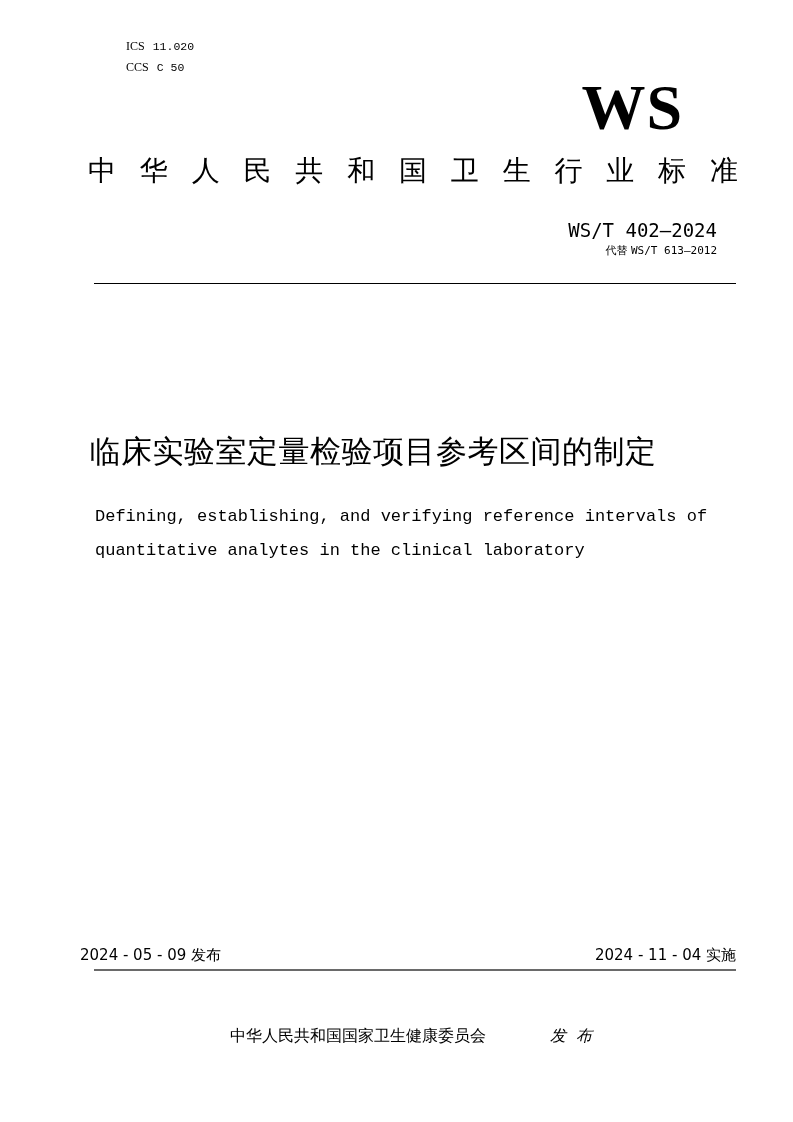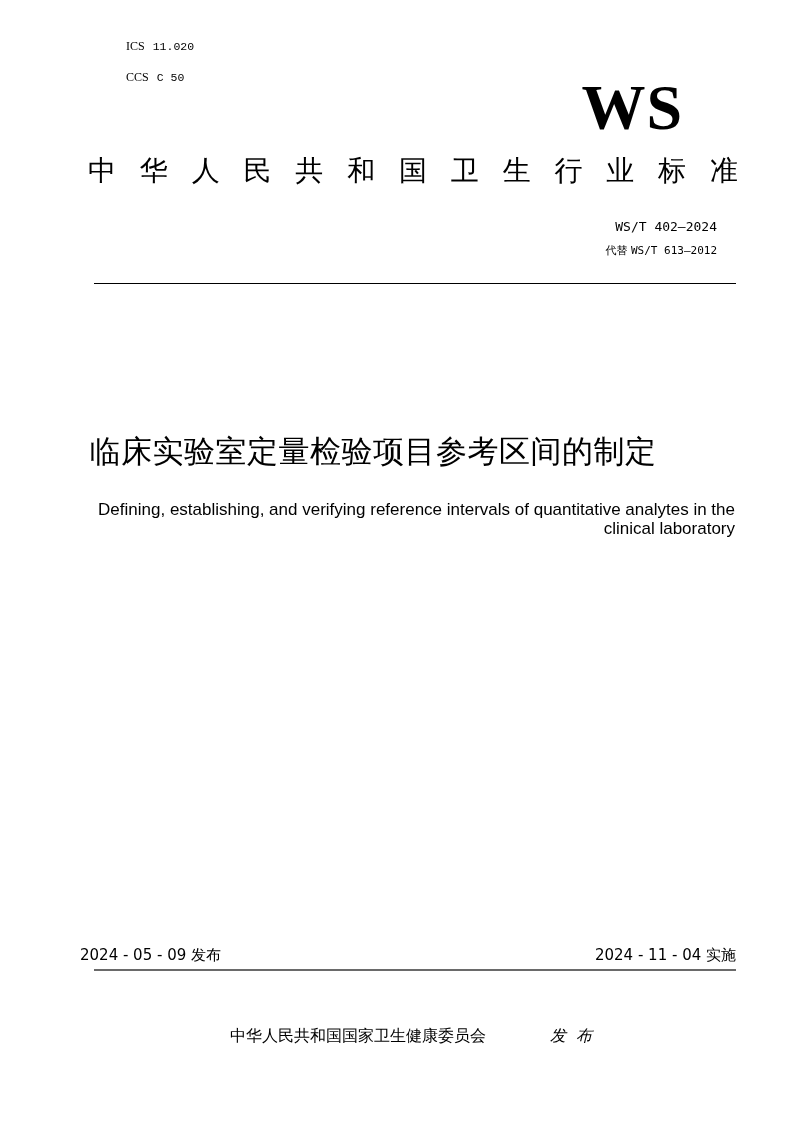--- a/index.html
+++ b/index.html
@@ -1,30 +1,30 @@
 <!DOCTYPE html>
 <html><head>
 <meta charset="utf-8">
 <style>
   html, body { margin: 0; padding: 0; background: #ffffff; }
   body { width: 793px; height: 1122px; position: relative; overflow: hidden; color: #000; }
   .abs { position: absolute; }
   .cls-line { font-family: "Liberation Serif", serif; font-size: 12px; left: 90px; margin-left: 36px; }
   .cls-line .code { font-family: "Liberation Mono", monospace; font-size: 11.5px; margin-left: 8px; }
   #ics { top: 39px; }
-  #ccs { top: 70px; }
+  #ccs { top: 60px; }
   #ws-logo { font-family: "Liberation Serif", serif; font-weight: bold; font-size: 64px; letter-spacing: 1px; right: 110px; top: 76px; line-height: 1; }
   #std-org { font-family: "DejaVu Sans", sans-serif; font-size: 28px; left: 88px; top: 154px; width: 650px; display: flex; justify-content: space-between; line-height: 1.2; }
-  #std-no { font-family: "DejaVu Sans Mono", monospace; font-size: 13px; right: 76px; top: 219px; margin-left: 20px; }
+  #std-no { font-family: "DejaVu Sans Mono", monospace; font-size: 19px; right: 76px; top: 219px; margin-left: 20px; }
   #std-replace { font-family: "DejaVu Sans", sans-serif; font-size: 11px; right: 76px; top: 243px; }
   #std-replace .mono { font-family: "DejaVu Sans Mono", monospace; }
   .rule { left: 94px; width: 642px; }
   #rule-top { top: 283px; height: 1px; background: #000; }
   #title-cn { font-family: "DejaVu Sans", sans-serif; font-size: 31px; left: 0; width: 746px; text-align: center; top: 431px; letter-spacing: 0.5px; }
-  #title-en { font-family: Liberation Sans, sans-serif; font-size: 17px; left: 95px; width: 640px; text-align: right; top: 500px; line-height: 19px; }
+  #title-en { font-family: Liberation Mono, monospace; font-size: 17px; left: 95px; width: 640px; text-align: left; top: 500px; line-height: 34px; }
   #issue-date { font-family: "DejaVu Sans", sans-serif; font-size: 15px; left: 80px; top: 946px; }
   #impl-date { font-family: "DejaVu Sans", sans-serif; font-size: 15px; right: 57px; top: 946px; }
   #rule-bottom { top: 969px; height: 2px; background: #6a6a6a; }
   #publisher { font-family: Liberation Mono, monospace; font-size: 16px; left: 197px; top: 1026px; margin-left: 33px; }
   #publish-label { font-family: "DejaVu Sans", sans-serif; font-size: 16px; left: 550px; top: 1026px; letter-spacing: 10px; font-style: italic; }
 </style>
 </head>
 <body>
 
 <div class="abs cls-line" id="ics">

